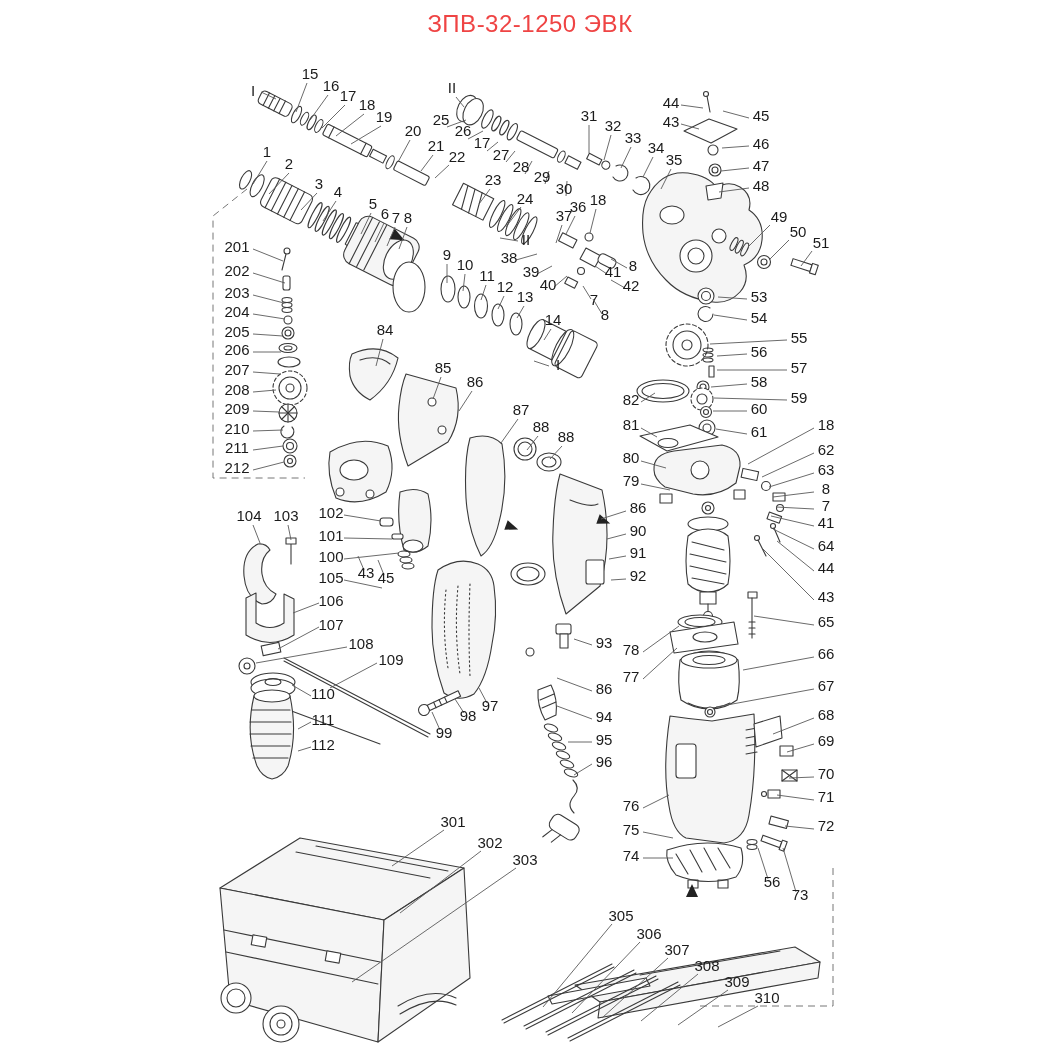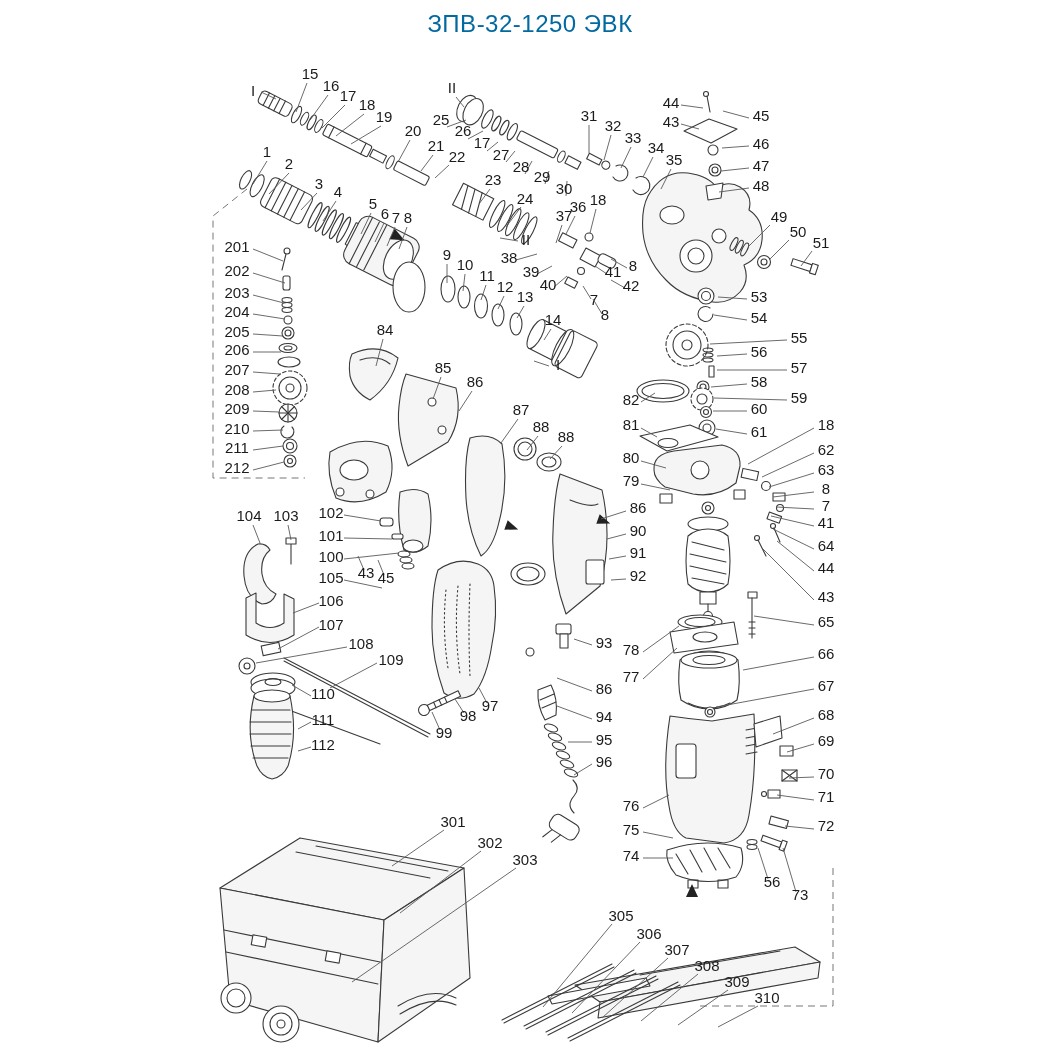--- a/index.html
+++ b/index.html
@@ -1,19 +1,19 @@
 <!DOCTYPE html>
 <html><head>
 <meta charset="utf-8">
 <style>
   html,body{margin:0;padding:0;}
   body{width:1060px;height:1060px;background:#ffffff;position:relative;overflow:hidden;
        font-family:"Liberation Sans",sans-serif;}
   #diagram-title{position:absolute;top:10px;left:0;width:100%;text-align:center;
-       font-size:24px;color:#0369a1;letter-spacing:.5px;}
+       font-size:24px;color:#ef4444;letter-spacing:.5px;}
   #diagram-svg{position:absolute;left:0;top:0;}
   .art, .art *{stroke:#3a3a3a;stroke-width:1.1;fill:none;stroke-linecap:round;stroke-linejoin:round;}
   .fillw{fill:#ffffff !important;}
   .fillg{fill:#f5f5f5 !important;}
   .arrows path{fill:#222;stroke:none;}
   .dashed path{stroke:#777;stroke-width:1;stroke-dasharray:7 5;fill:none;}
   .leader{stroke:#5a5a5a;stroke-width:.9;}
   .part-label{font-family:"Liberation Sans",sans-serif;font-size:15px;fill:#1b1b1b;
        text-anchor:middle;stroke:none;}
 </style>

